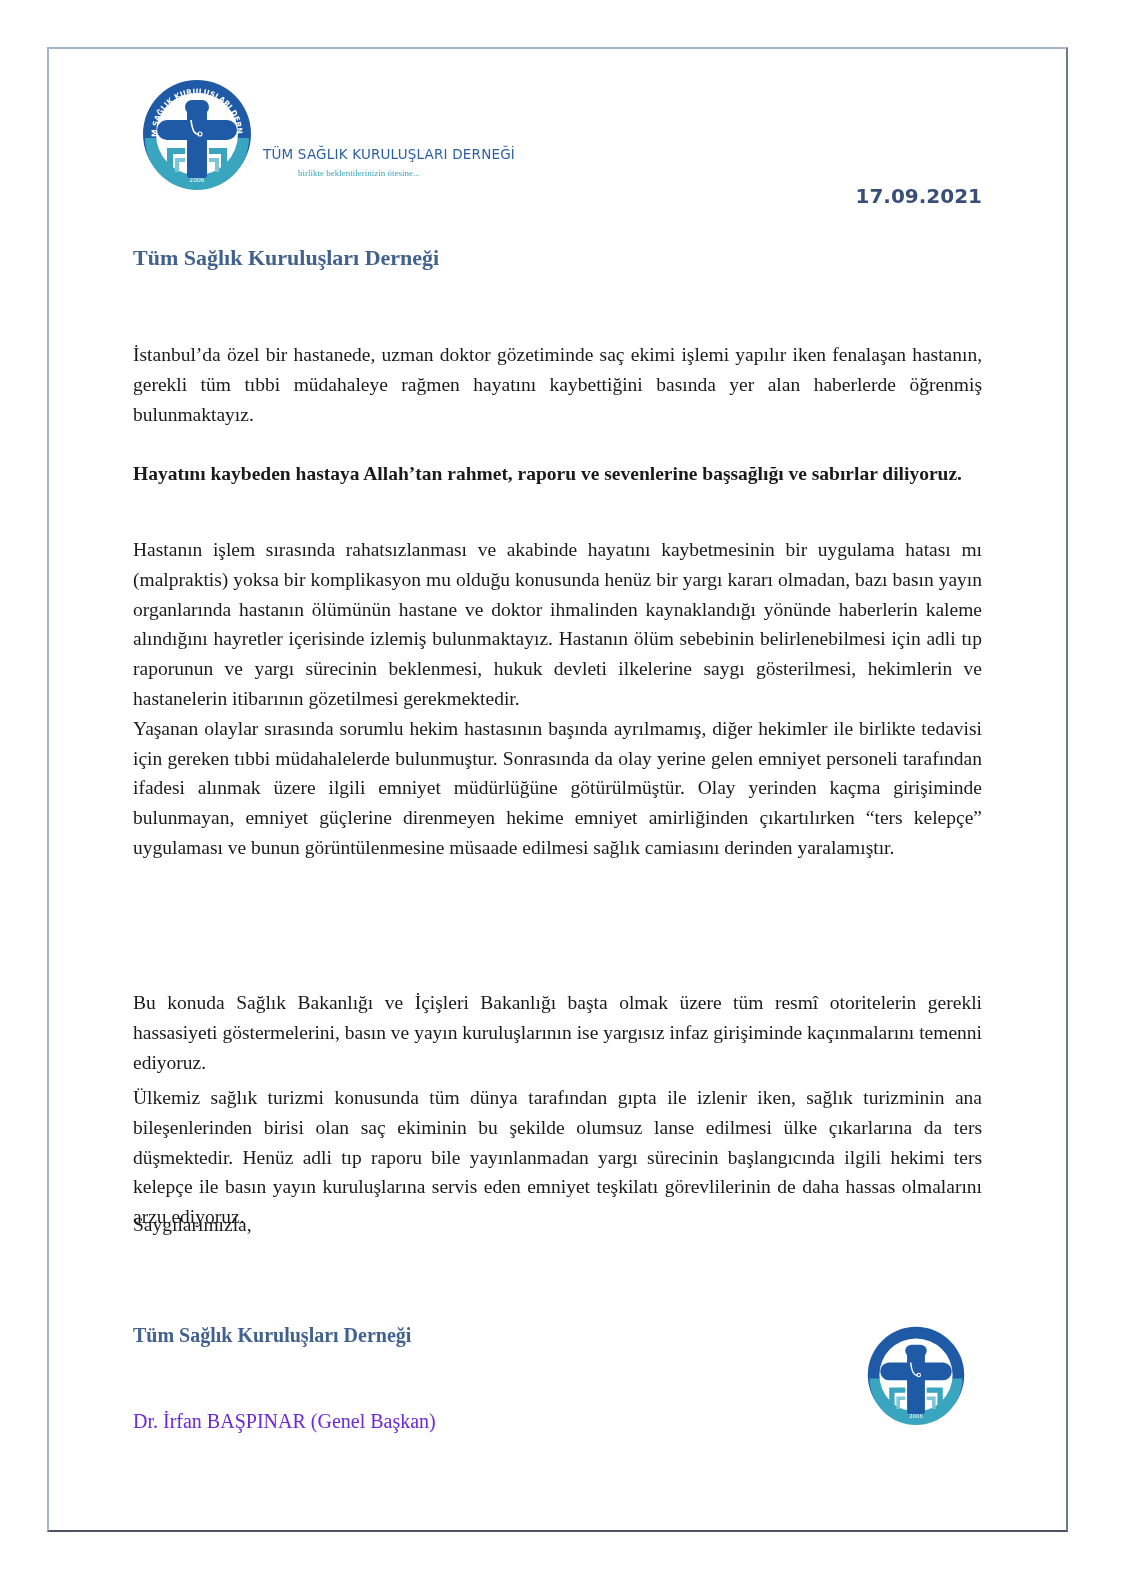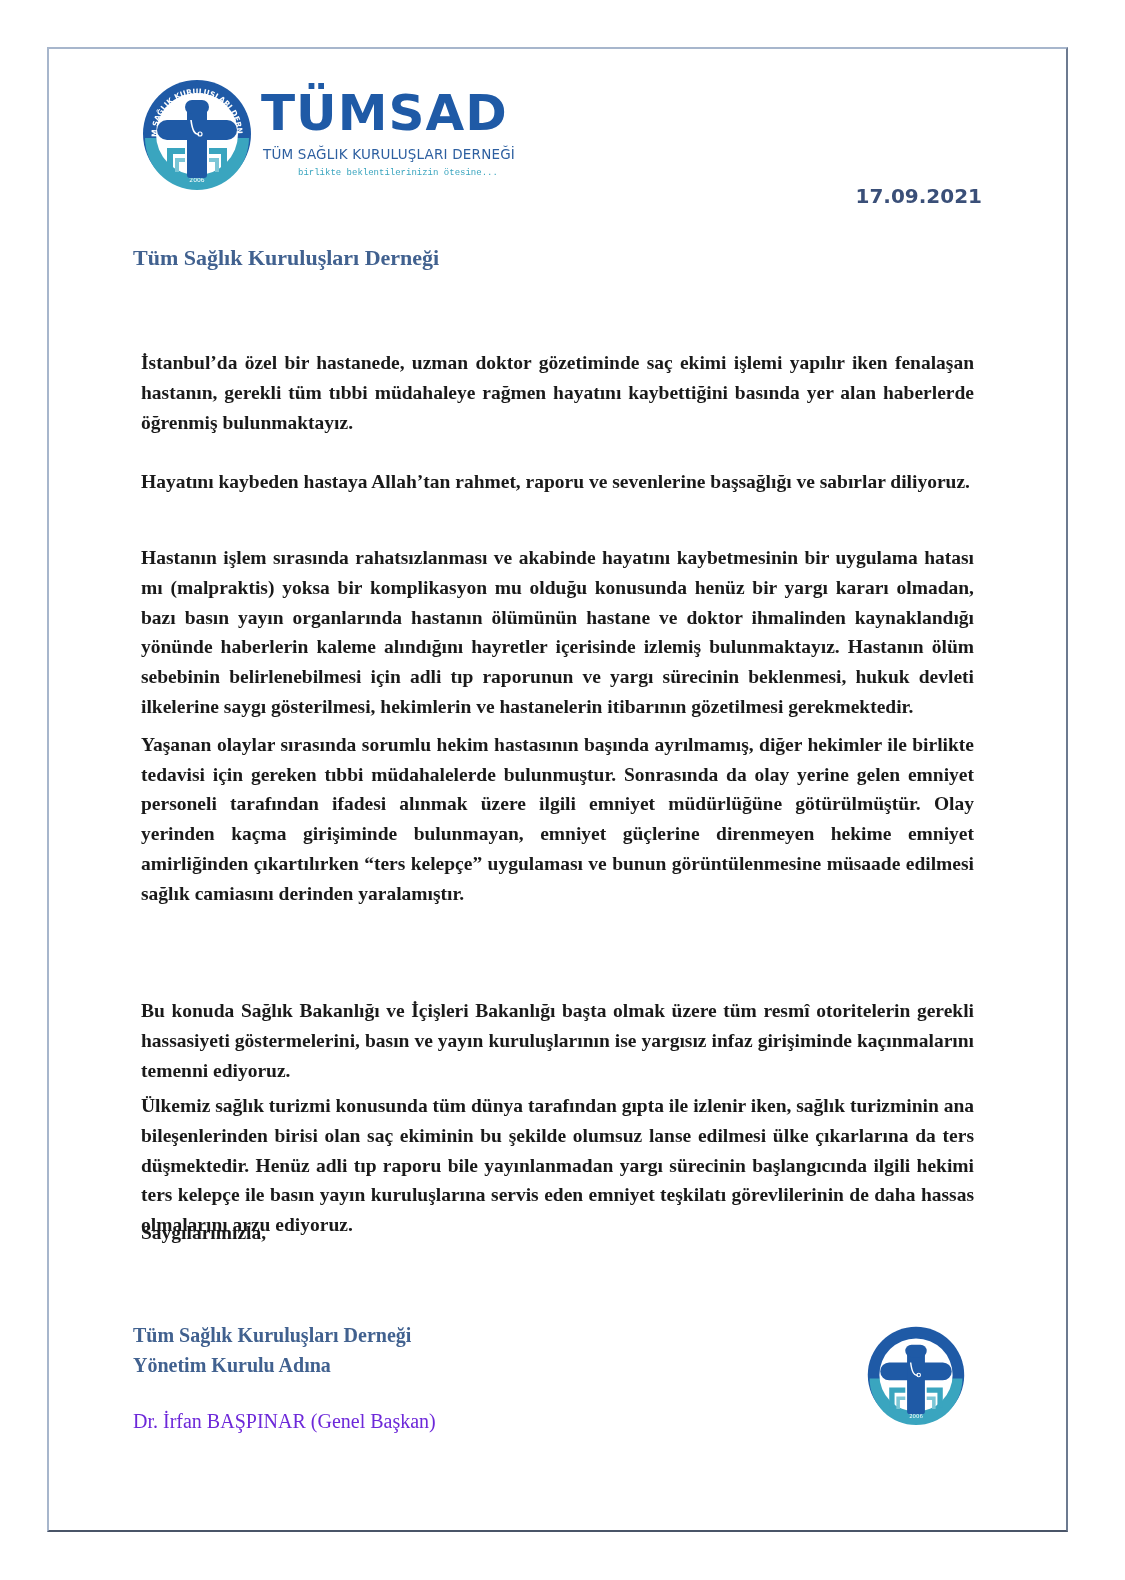--- a/index.html
+++ b/index.html
@@ -17,39 +17,39 @@
     font-family: "DejaVu Sans", sans-serif; font-weight: bold;
     font-size: 50px; color: #1f5aa6; letter-spacing: 1px; line-height: 1;
   }
   .logo-fullname {
     position: absolute; left: 130px; top: 76px;
     font-family: "DejaVu Sans", sans-serif; font-size: 13.5px; color: #2d5fa0;
     letter-spacing: 0.2px; white-space: nowrap;
   }
   .logo-slogan {
     position: absolute; left: 165px; top: 98px;
-    font-family: Liberation Mono, monospace; font-size: 9px; color: #3aa5bf;
+    font-family: Liberation Serif, serif; font-size: 9px; color: #3aa5bf;
     white-space: nowrap;
   }
   .date {
     position: absolute; right: 143px; top: 184px;
     font-family: "DejaVu Sans", sans-serif; font-weight: bold; font-size: 20px;
     color: #3a4f78;
   }
   .heading {
     position: absolute; left: 133px; top: 240px;
     font-family: "Liberation Serif", serif; font-weight: bold; font-size: 22px;
     color: #41618f; line-height: 36px;
   }
   .body-text {
     position: absolute; left: 133px; width: 849px;
     font-family: "Liberation Serif", serif; font-size: 19.5px; color: #1a1a1a;
     line-height: 29.8px; text-align: justify;
   }
-  .body-text p { margin: 8px; font-weight: bold; }
+  .body-text p { margin: 0; }
   .p1 { top: 340px; }
   .p2 { top: 459px; font-weight: bold; }
   .p3 { top: 535px; }
   .p5 { top: 988px; }
   .p6 { top: 1083px; }
   .closing { top: 1210px; }
   .sign-org {
     position: absolute; left: 133px; top: 1320px;
     font-family: "Liberation Serif", serif; font-weight: bold; font-size: 20px;
     color: #41618f; line-height: 30px;
@@ -82,21 +82,20 @@
     <path d="M 86 70 L 86 92 L 80 92 L 80 76 L 68 76 L 68 70 Z" fill="#3aa5bf"></path>
     <path d="M 34 80 L 34 94 L 38 94 L 38 84 L 44 84 L 44 80 Z" fill="#7cc6d6"></path>
     <path d="M 78 80 L 78 94 L 74 94 L 74 84 L 68 84 L 68 80 Z" fill="#7cc6d6"></path>
 
     <rect x="16" y="42" width="80" height="20" rx="10" fill="#1f5aa6"></rect>
     <rect x="46" y="30" width="20" height="70" rx="3" fill="#1f5aa6"></rect>
     <rect x="44" y="22" width="24" height="14" rx="7" fill="#1f5aa6"></rect>
     <path d="M 50 42 Q 52 58 58 56" stroke="#ffffff" stroke-width="1.6" fill="none"></path>
     <circle cx="59" cy="56" r="2" fill="none" stroke="#ffffff" stroke-width="1.2"></circle>
   </svg>
-  <div class="logo-wordmark">TÜMSAD</div>
   <div class="logo-fullname">TÜM SAĞLIK KURULUŞLARI DERNEĞİ</div>
   <div class="logo-slogan">birlikte beklentilerinizin ötesine...</div>
 </div>
 
 <div class="date">17.09.2021</div>
 
 <div class="heading">
   <div>Tüm Sağlık Kuruluşları Derneği</div>
 </div>
 
@@ -115,21 +114,20 @@
 </div>
 <div class="body-text p6">
   <p>Ülkemiz sağlık turizmi konusunda tüm dünya tarafından gıpta ile izlenir iken, sağlık turizminin ana bileşenlerinden birisi olan saç ekiminin bu şekilde olumsuz lanse edilmesi ülke çıkarlarına da ters düşmektedir. Henüz adli tıp raporu bile yayınlanmadan yargı sürecinin başlangıcında ilgili hekimi ters kelepçe ile basın yayın kuruluşlarına servis eden emniyet teşkilatı görevlilerinin de daha hassas olmalarını arzu ediyoruz.</p>
 </div>
 <div class="body-text closing">
   <p>Saygılarımızla,</p>
 </div>
 
 <div class="sign-org">
   <div>Tüm Sağlık Kuruluşları Derneği</div>
-  <div>Yönetim Kurulu Adına</div>
 </div>
 <div class="signatory">Dr. İrfan BAŞPINAR (Genel Başkan)</div>
 
 <svg class="seal" viewBox="0 0 112 112">
   <circle cx="56" cy="56" r="54" fill="#1f5aa6"></circle>
   <path d="M 4 60 A 52 52 0 0 0 108 60 Z" fill="#3aa5bf"></path>
   <circle cx="56" cy="56" r="41" fill="#ffffff"></circle>
   <path d="M 26 70 L 26 92 L 32 92 L 32 76 L 44 76 L 44 70 Z" fill="#3aa5bf"></path>
   <path d="M 86 70 L 86 92 L 80 92 L 80 76 L 68 76 L 68 70 Z" fill="#3aa5bf"></path>
   <path d="M 34 80 L 34 94 L 38 94 L 38 84 L 44 84 L 44 80 Z" fill="#7cc6d6"></path>

